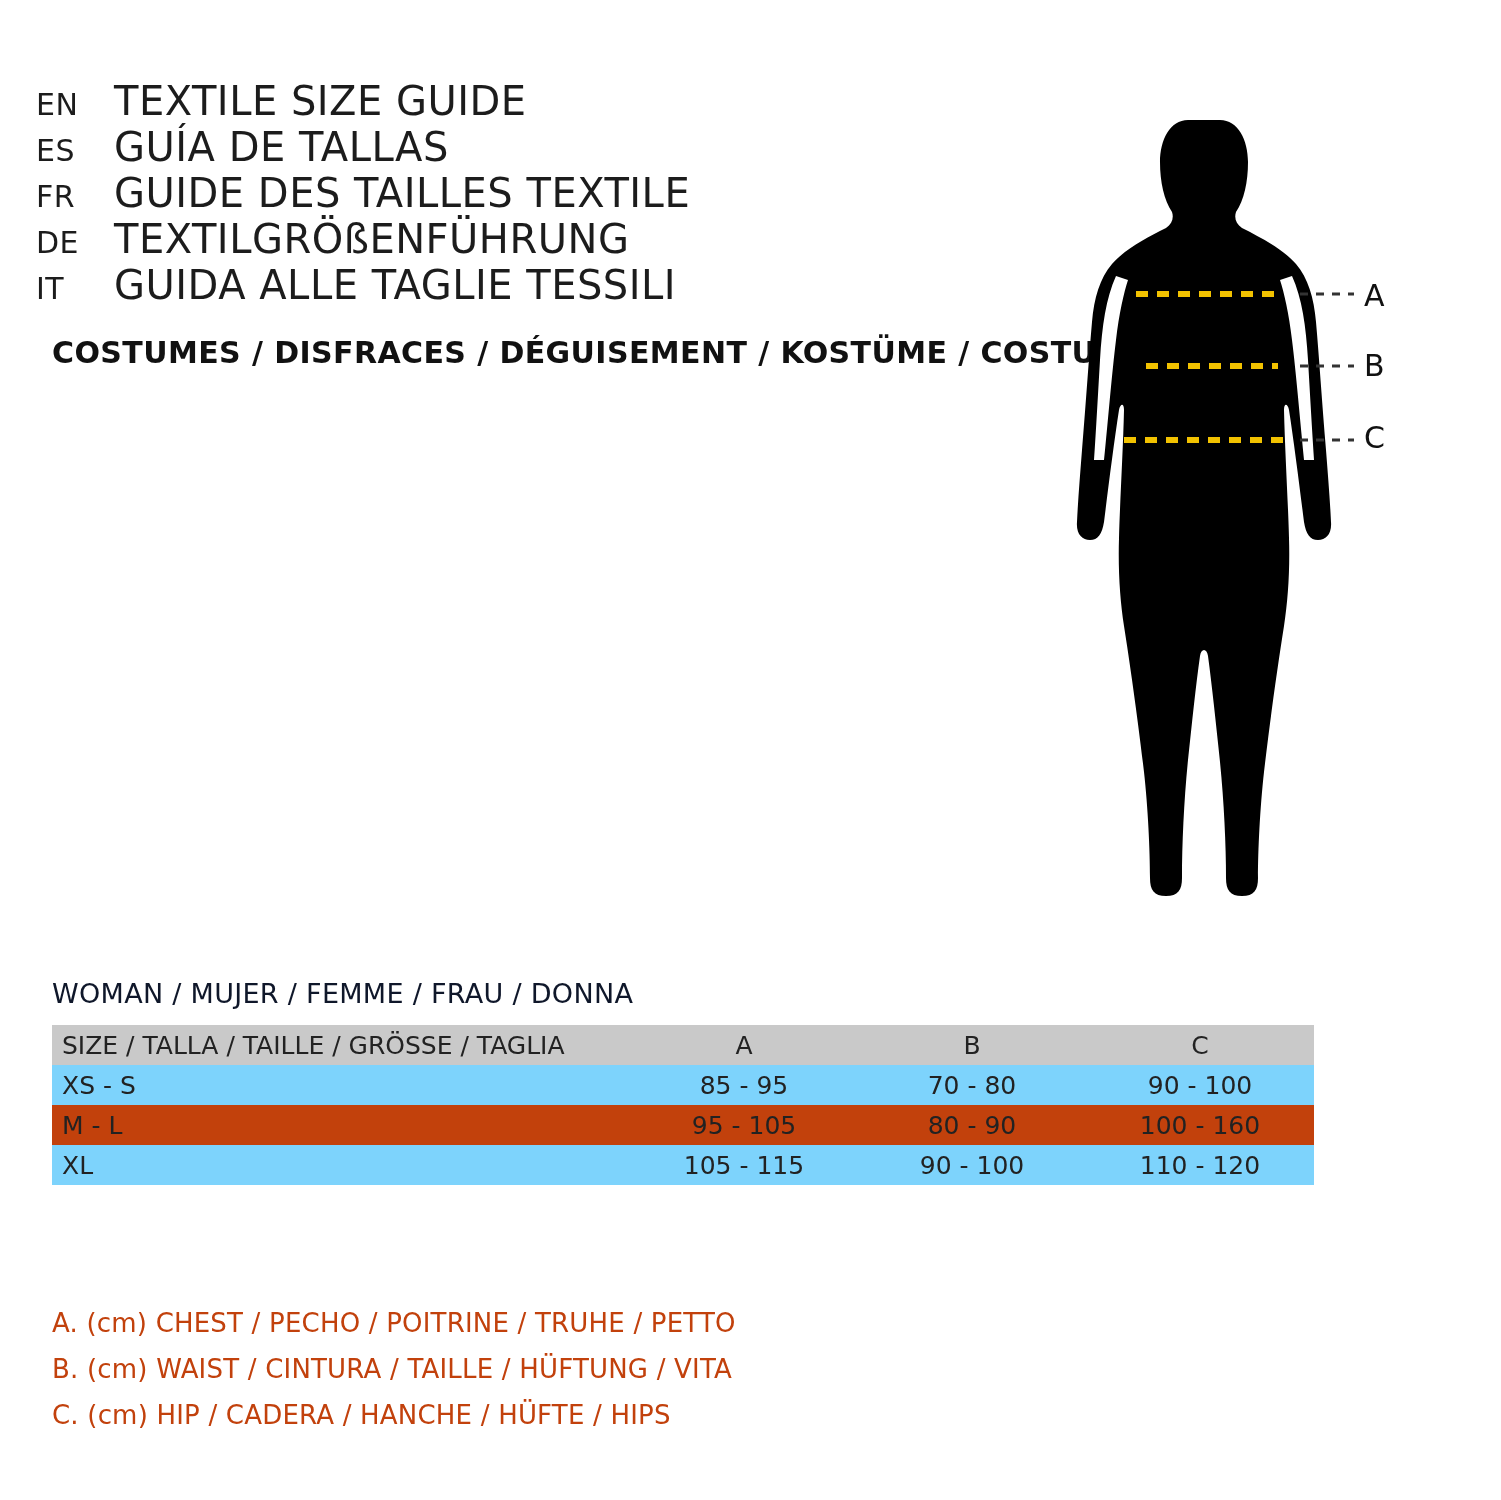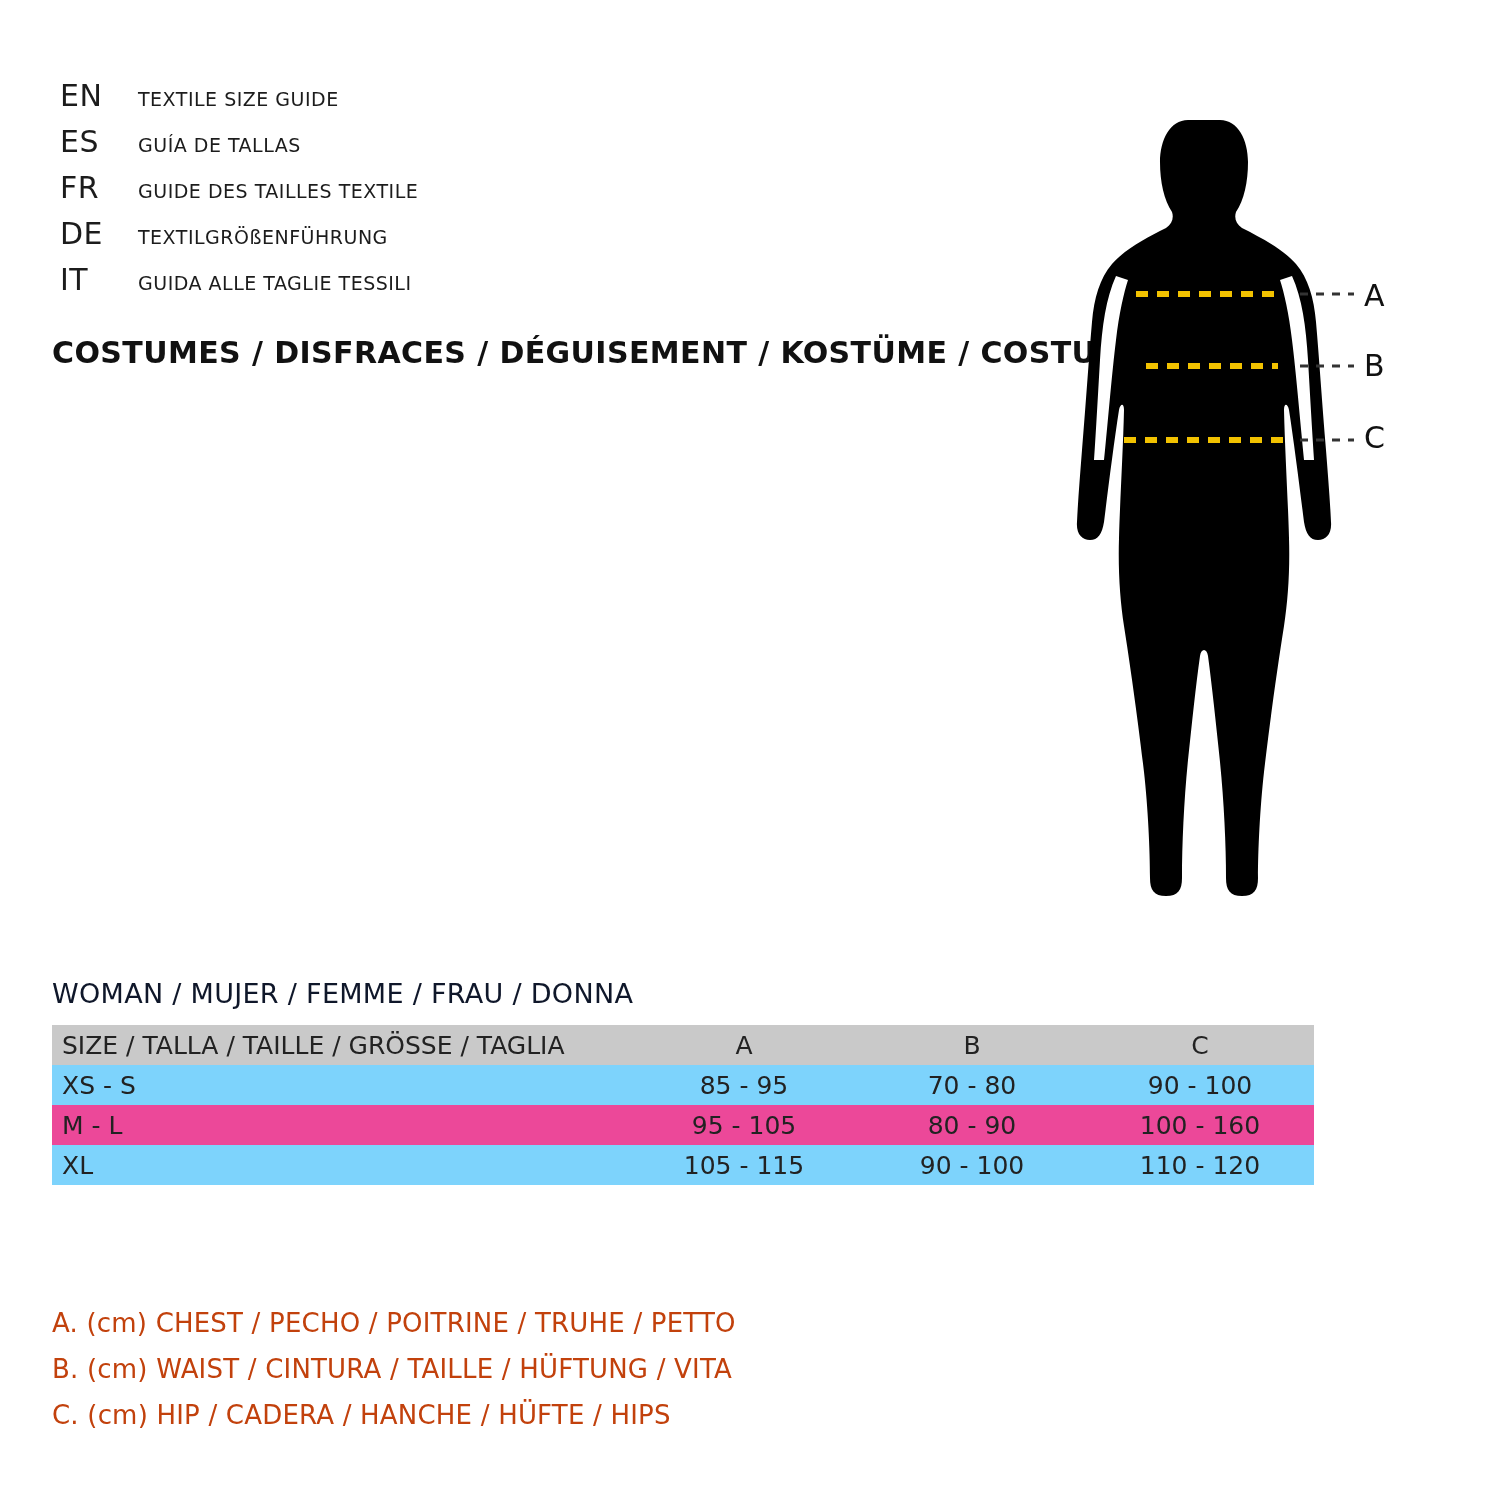--- a/index.html
+++ b/index.html
@@ -10,38 +10,38 @@
     background: #ffffff;
     font-family: "DejaVu Sans", "Liberation Sans", sans-serif;
     color: #1a1a1a;
     position: relative;
     overflow: hidden;
   }
 
   
   .lang-block {
     position: absolute;
-    left: 60px;
+    left: 36px;
     top: 78px;
     width: 900px;
   }
   .lang-row {
     display: flex;
     align-items: baseline;
     height: 46px;
     font-size: 30px;
     letter-spacing: 0.5px;
     color: #1c1c1c;
   }
   .lang-code {
     width: 78px;
     flex: 0 0 78px;
     font-size: 30px;
   }
-  .lang-text { font-size: 19px; }
+  .lang-text { font-size: 40px; }
 
   .costumes-line {
     position: absolute;
     left: 52px;
     top: 335px;
     font-size: 30px;
     font-weight: bold;
     letter-spacing: 0.4px;
     color: #111;
   }
@@ -93,21 +93,21 @@
     text-align: center;
     vertical-align: middle;
   }
   table.size-table th.size-col,
   table.size-table td.size-col {
     text-align: left;
     padding-left: 10px;
     width: 578px;
   }
   table.size-table th { background: #c9c9c9; font-size: 25px; margin-top: 24px; }
-  tr.row-shaded td { background: #ec4899; }
+  tr.row-shaded td { background: #c2410c; }
   tr.row-plain td { background: #7dd3fc; }
   col.c-a { width: 228px; }
   col.c-b { width: 228px; }
   col.c-c { width: 228px; }
 
   
   .legend {
     position: absolute;
     left: 52px;
     top: 1300px;

